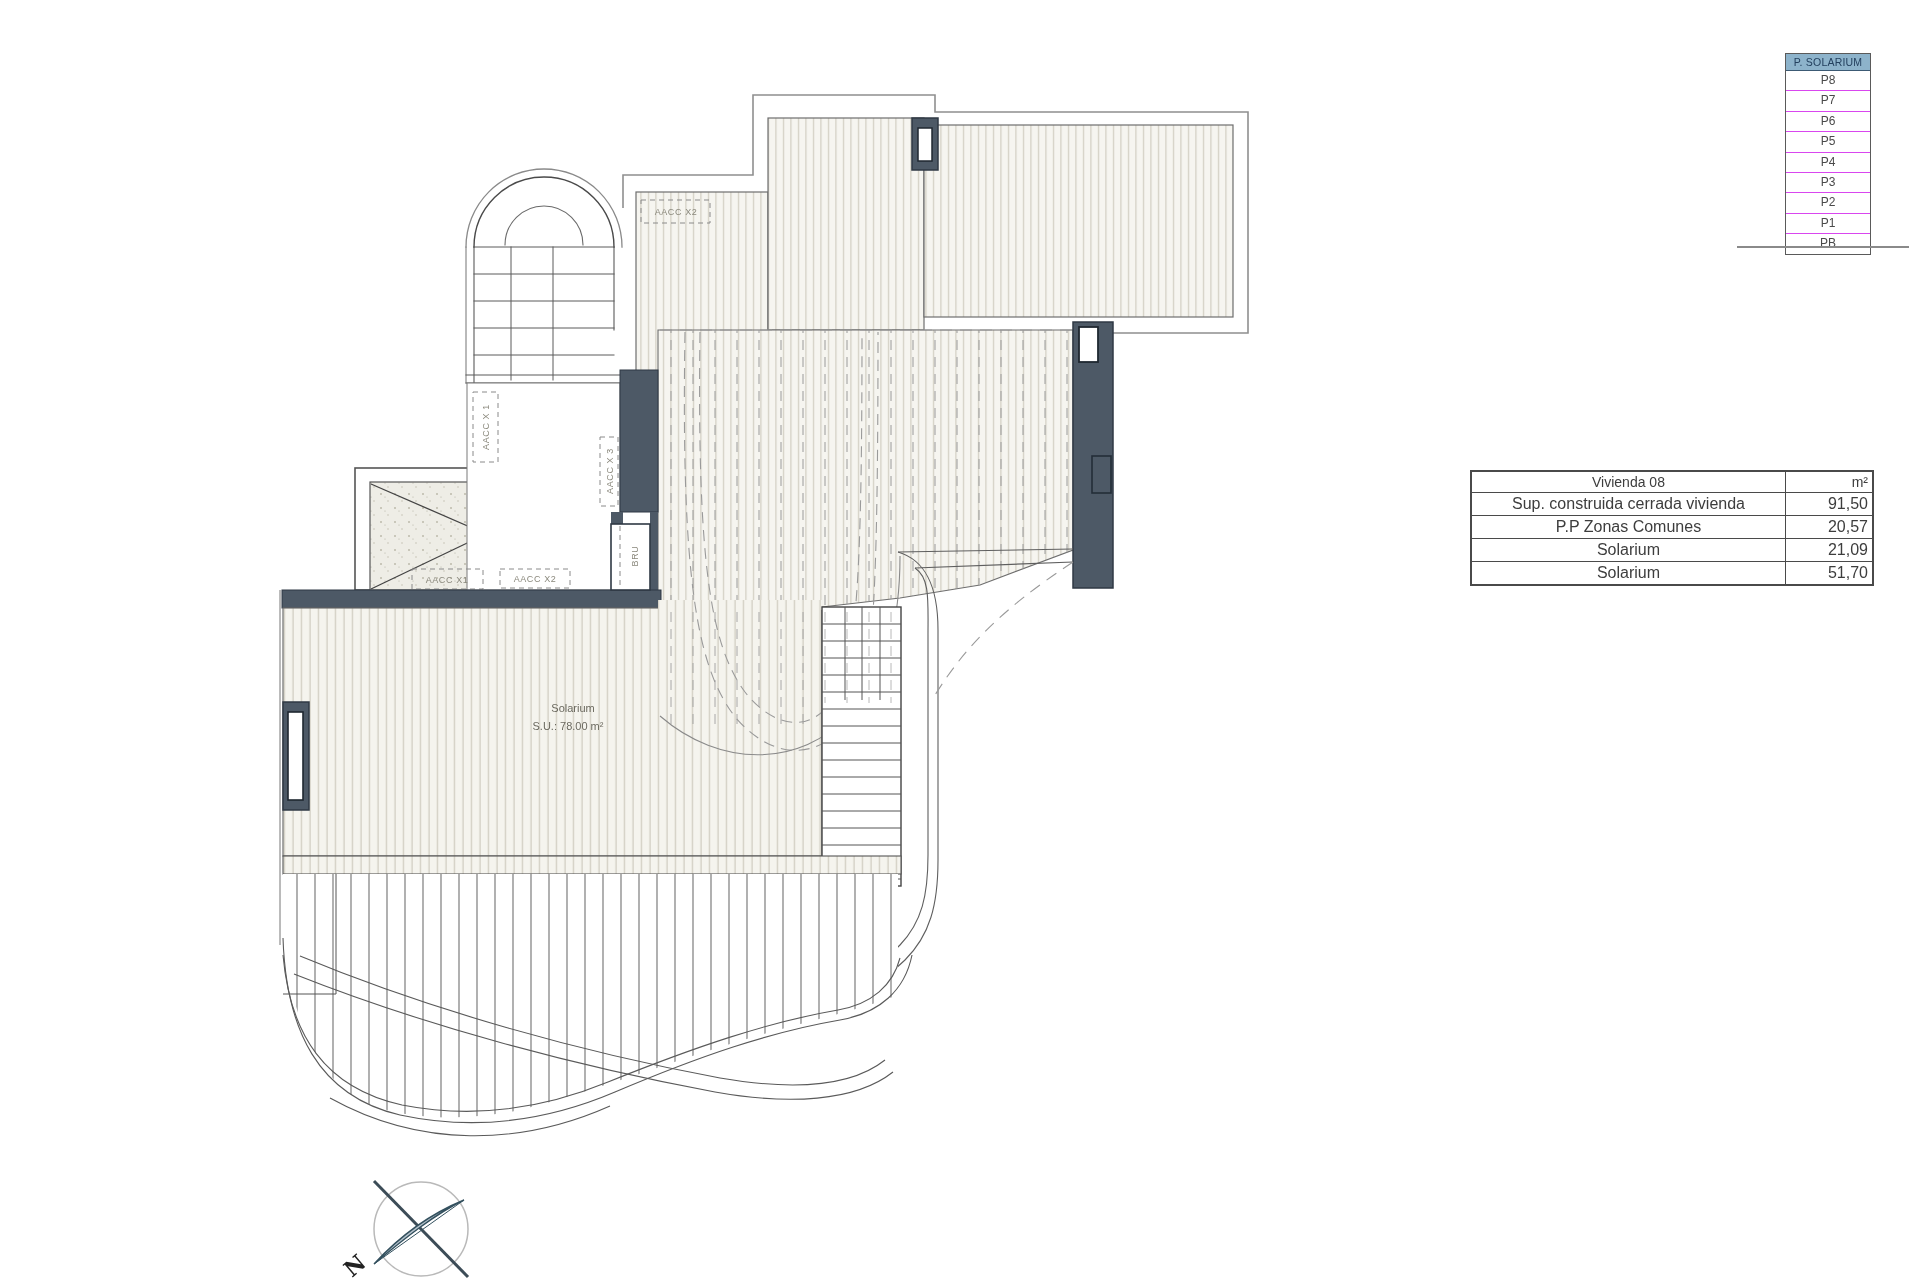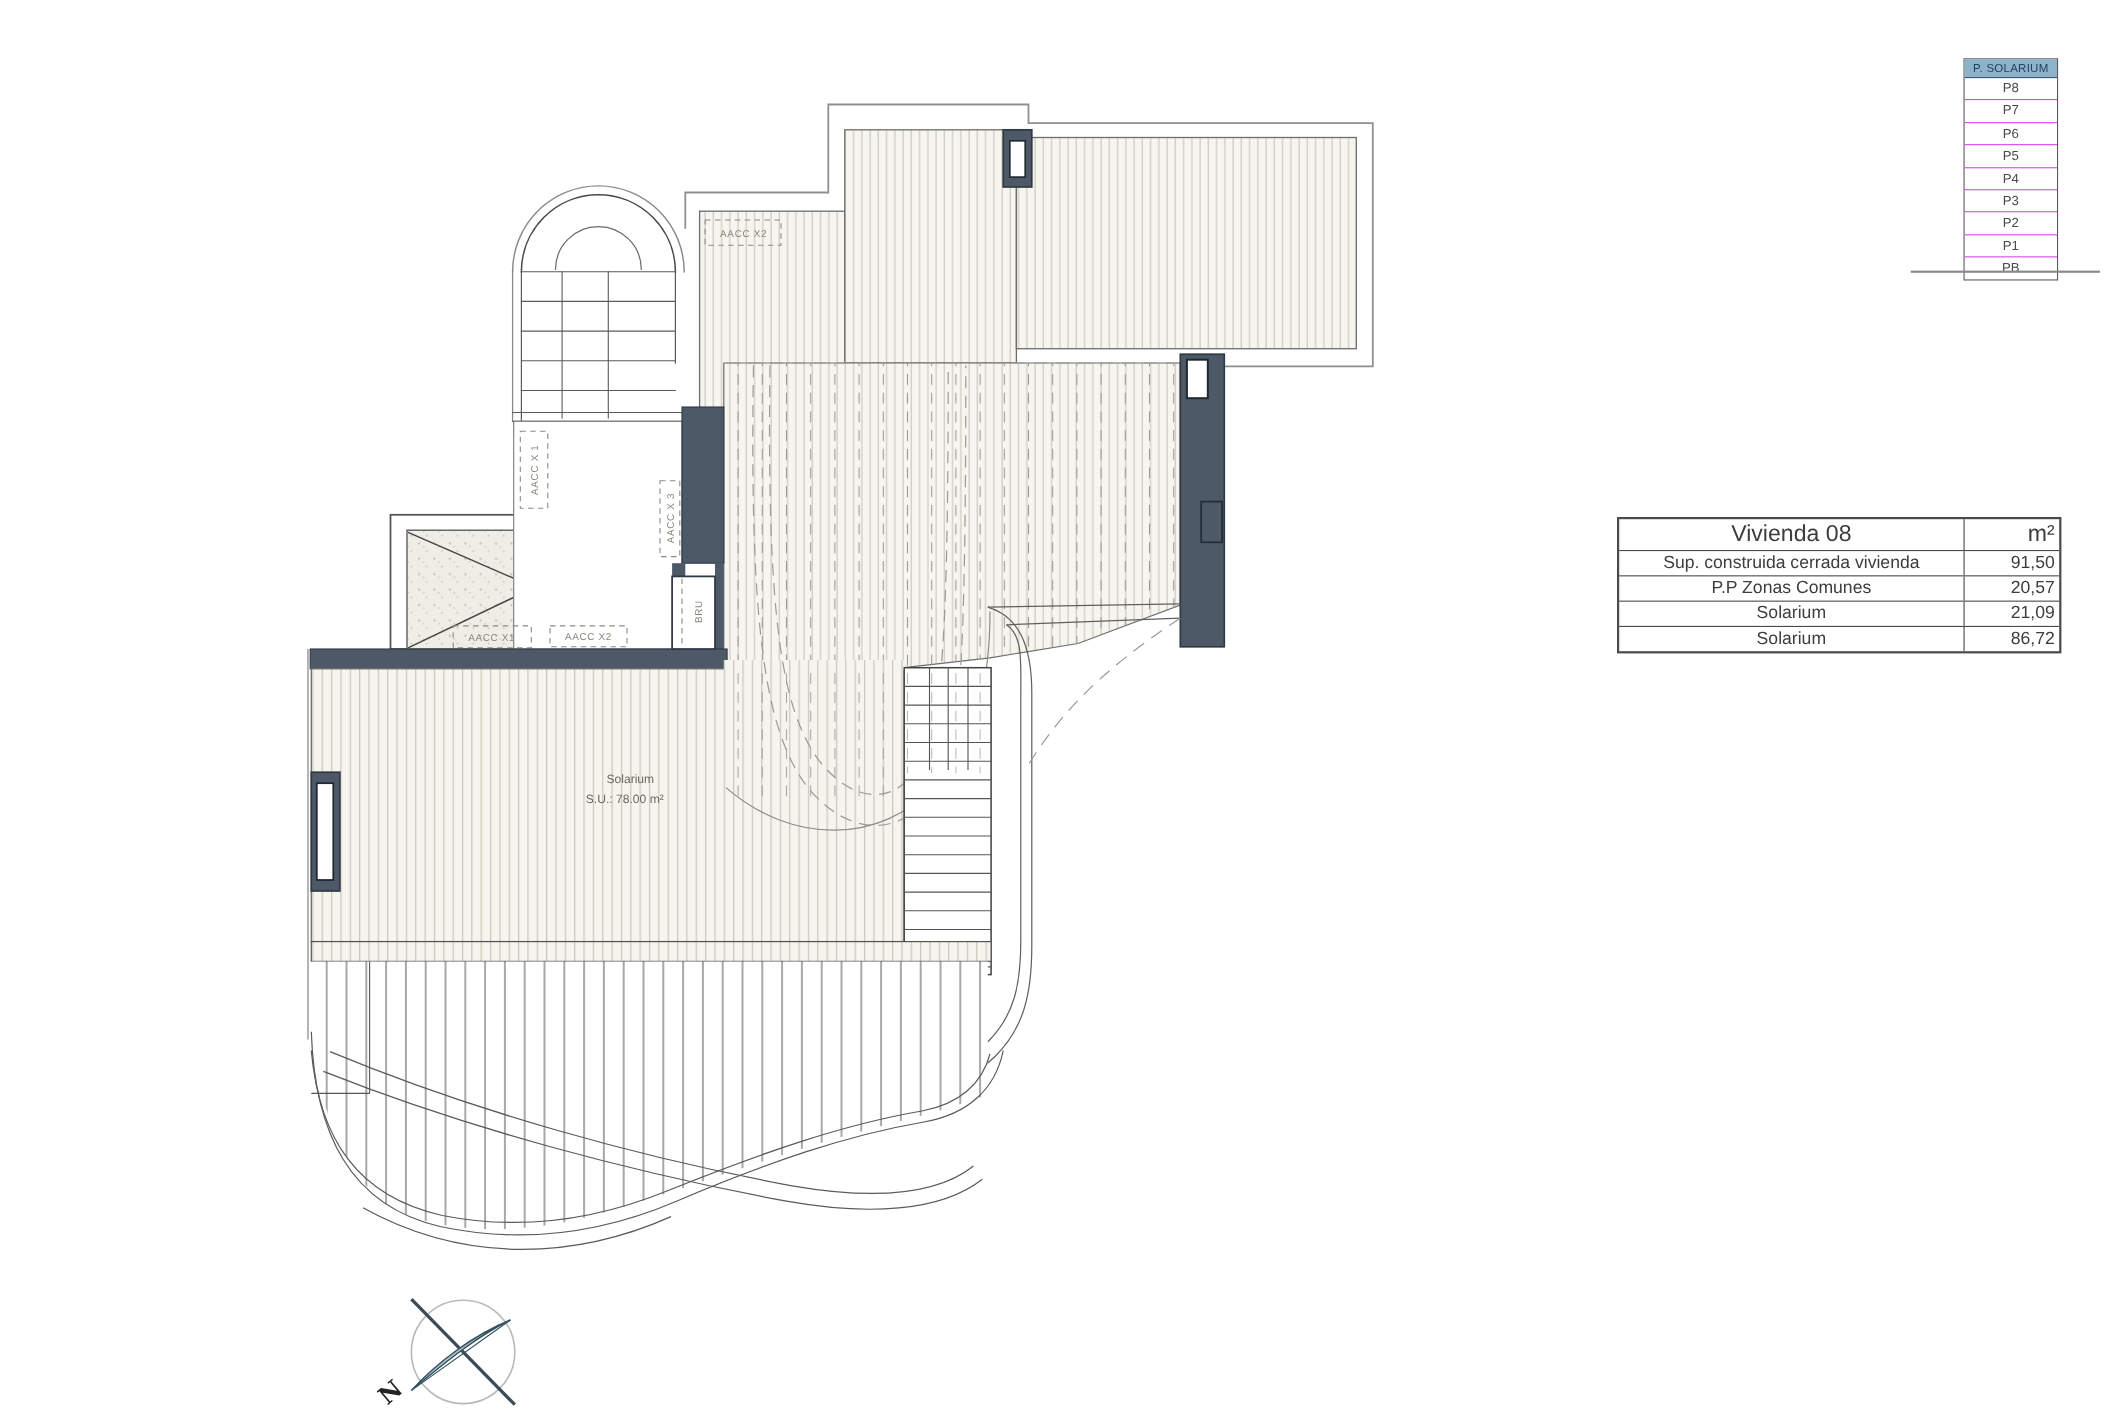--- a/index.html
+++ b/index.html
@@ -14,21 +14,21 @@
   .floor-legend .flr{height:19.4px;line-height:19.4px;text-align:center;border-bottom:1px solid #d946ef;}
   .floor-legend .flr:last-child{border-bottom:none;}
   .ground-line{position:absolute;left:1737px;top:246px;width:172px;height:0;border-top:2px solid #8a8a8a;}
   
   .area-table{position:absolute;left:1470px;top:470px;width:400px;border:2px solid #4a4a4a;
     background:#fff;color:#3d3d3d;border-collapse:collapse;font-size:16px;}
   .area-table .row{display:flex;border-top:1.5px solid #4a4a4a;}
   .area-table .row:first-child{border-top:none;}
   .area-table .lbl{flex:1;padding:2px 6px;white-space:nowrap;overflow:hidden;text-align:center;}
   .area-table .val{width:78px;border-left:1.5px solid #4a4a4a;text-align:right;padding:2px 4px;}
-  .area-table .hd{font-size:21px;}
+  .area-table .hd{font-size:14px;}
   .plan-label{fill:#8a887c;font-size:9px;letter-spacing:.6px;}
   .txt{fill:#6b695f;}
 </style>
 </head>
 <body>
 
 <div class="sheet">
 
 <svg width="1920" height="1280" viewBox="0 0 1920 1280">
   <defs>
@@ -247,17 +247,17 @@
     <div class="row">
       <div class="lbl">P.P Zonas Comunes</div>
       <div class="val">20,57</div>
     </div>
     <div class="row">
       <div class="lbl">Solarium</div>
       <div class="val">21,09</div>
     </div>
     <div class="row">
       <div class="lbl">Solarium</div>
-      <div class="val">86,72</div>
+      <div class="val">51,70</div>
     </div>
   </div>
 
 </div>
 
 </body></html>

